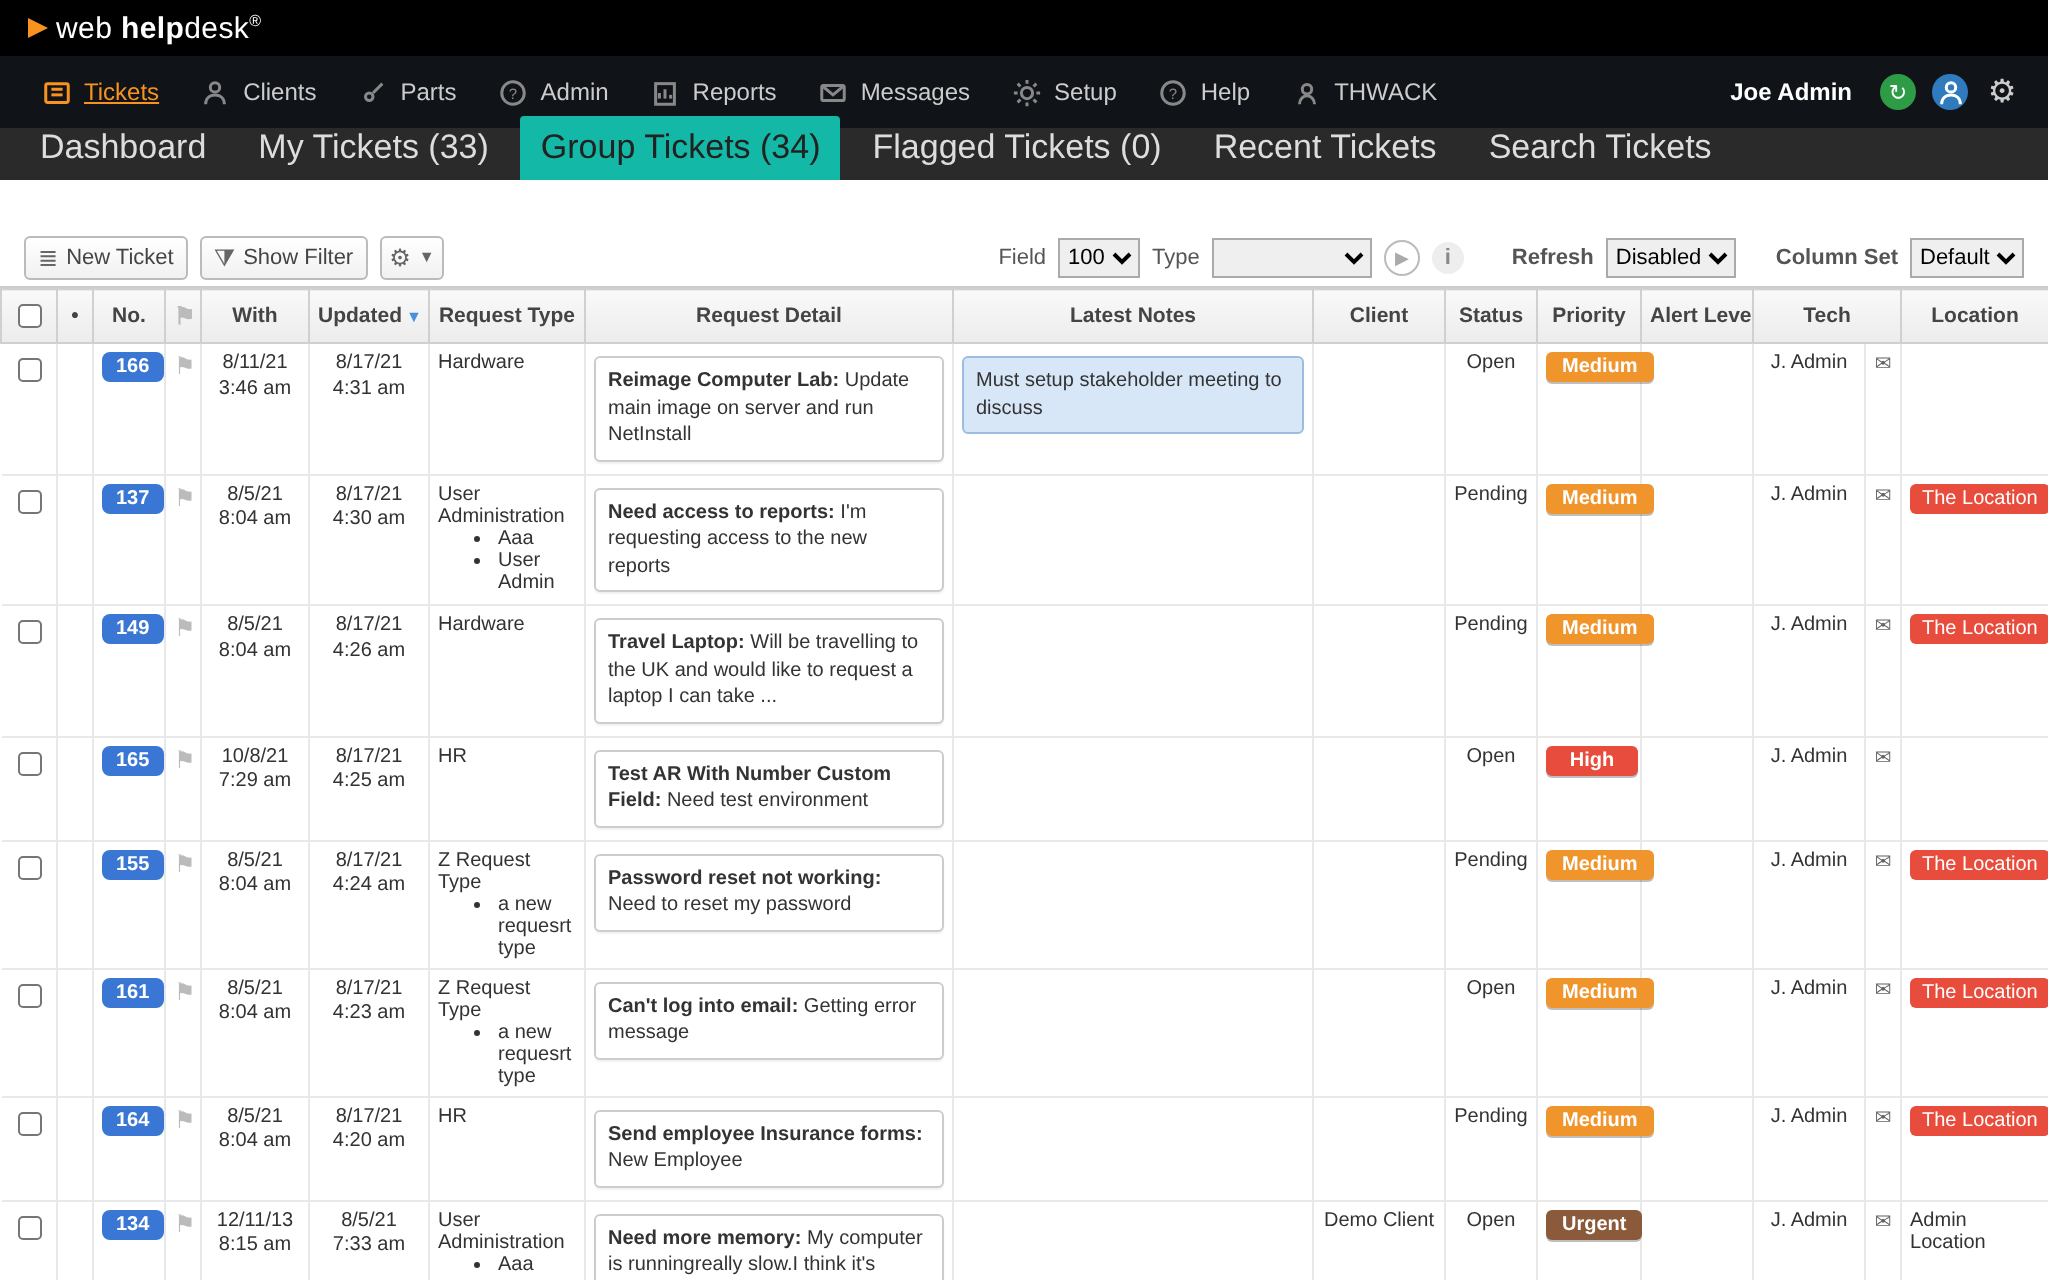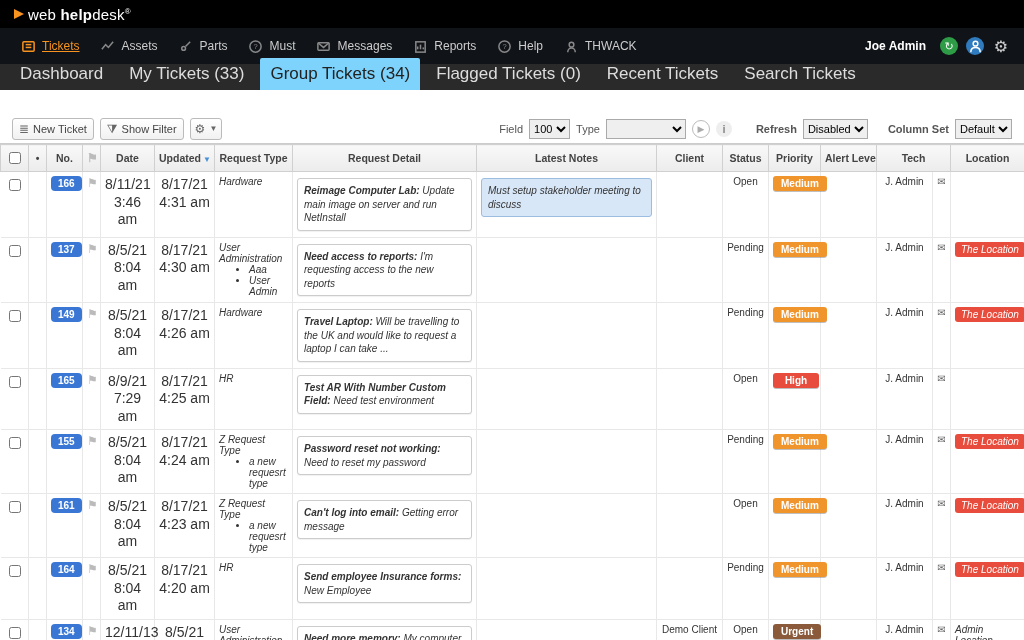--- a/index.html
+++ b/index.html
@@ -33,21 +33,21 @@
   .navbar .user { color: #fff; font-weight: 600; font-size: 12px; margin-right: 10px; }
   .circ { width: 18px; height: 18px; border-radius: 50%; display: inline-flex; align-items: center; justify-content: center; margin: 0 4px; cursor: pointer; }
   .circ.green { background: #2e9c47; color: #fff; }
   .circ.blue  { background: #2f7bbd; color: #fff; }
   .circ.gear  { color: #ccc; font-size: 16px; }
   
   .subtabs { background: #2a2a2a; height: 26px; display: flex; align-items: flex-end; padding: 0 10px; gap: 6px; }
   .subtab {
     color: #ddd; font-size: 17px; padding: 6px 10px; cursor: pointer;
   }
-  .subtab.active { background: #7dd3fc; color: #222; border-radius: 2px 2px 0 0; }
+  .subtab.active { background: #14b8a6; color: #222; border-radius: 2px 2px 0 0; }
   
   .toolbar {
     height: 30px; border-bottom: 1px solid #ccc; display: flex; align-items: center;
     padding: 0 12px; gap: 6px; margin-top: 24px;
   }
   .tbtn {
     border: 1px solid #bbb; background: linear-gradient(#fff,#f1f1f1);
     height: 22px; display: flex; align-items: center; gap: 4px;
     padding: 0 6px; border-radius: 3px; font-size: 11px; color: #444; cursor: pointer;
   }
@@ -106,23 +106,23 @@
   .pri.medium { background:#f0942c; }
   .pri.high   { background:#e74c3c; }
   .pri.urgent { background:#8a5a3b; }
   .loc {
     display:inline-block; color:#fff; font-size:10px;
     padding: 2px 6px; border-radius:3px; background:#e74c3c;
     white-space:nowrap; overflow:hidden;
   }
   .tech { white-space:nowrap; }
   .sort-arrow { color:#4a90d9; font-size:8px; margin-left:2px; }
-  td.date, td.updated { font-size:14px; line-height:1.25; }
+  td.date, td.updated { font-size:10px; line-height:1.25; }
   td.date span, td.updated span { display:block; }
-  td.tleft { text-align:left;font-style:italic; }
+  td.tleft { text-align:left; }
   .checkbox { width:12px;height:12px; }
   
   col.c-chk { width:28px; }
   col.c-sp  { width:18px; }
   col.c-no  { width:36px; }
   col.c-fl  { width:18px; }
   col.c-dt  { width:54px; }
   col.c-up  { width:60px; }
   col.c-rt  { width:78px; }
   col.c-rd  { width:184px; }
@@ -155,62 +155,72 @@
           <rect x="2" y="3" width="12" height="10" rx="1"></rect>
           <line x1="5" y1="6" x2="11" y2="6"></line>
           <line x1="5" y1="9" x2="11" y2="9"></line>
         </svg>
       </span>
       <span>Tickets</span>
     </div>
     <div class="nav-item">
       <span class="nav-icon">
         <svg class="svgicon" viewBox="0 0 16 16">
-          <polyline points="2,11 6,6 9,9 14,3"></polyline>
-        </svg>
-      </span>
-      <span>Assets</span>
+          <circle cx="8" cy="5" r="2.5"></circle>
+          <path d="M3 14c0-3 2-5 5-5s5 2 5 5"></path>
+        </svg>
+      </span>
+      <span>Clients</span>
     </div>
     <div class="nav-item">
       <span class="nav-icon">
         <svg class="svgicon" viewBox="0 0 16 16">
           <circle cx="6" cy="10" r="2"></circle>
           <path d="M8 8 L13 3"></path>
         </svg>
       </span>
       <span>Parts</span>
     </div>
     <div class="nav-item">
       <span class="nav-icon">
         <svg class="svgicon" viewBox="0 0 16 16">
           <circle cx="8" cy="8" r="6"></circle>
           <text x="8" y="11" text-anchor="middle" font-size="8" fill="currentColor" stroke="none">?</text>
         </svg>
       </span>
-      <span>Must</span>
-    </div>
-    <div class="nav-item">
-      <span class="nav-icon">
-        <svg class="svgicon" viewBox="0 0 16 16">
-          <rect x="2" y="4" width="12" height="8" rx="1"></rect>
-          <polyline points="2,4 8,9 14,4"></polyline>
-        </svg>
-      </span>
-      <span>Messages</span>
+      <span>Admin</span>
     </div>
     <div class="nav-item">
       <span class="nav-icon">
         <svg class="svgicon" viewBox="0 0 16 16">
           <rect x="3" y="3" width="10" height="11"></rect>
           <line x1="5" y1="11" x2="5" y2="8"></line>
           <line x1="8" y1="11" x2="8" y2="6"></line>
           <line x1="11" y1="11" x2="11" y2="9"></line>
         </svg>
       </span>
       <span>Reports</span>
+    </div>
+    <div class="nav-item">
+      <span class="nav-icon">
+        <svg class="svgicon" viewBox="0 0 16 16">
+          <rect x="2" y="4" width="12" height="8" rx="1"></rect>
+          <polyline points="2,4 8,9 14,4"></polyline>
+        </svg>
+      </span>
+      <span>Messages</span>
+    </div>
+    <div class="nav-item">
+      <span class="nav-icon">
+        <svg class="svgicon" viewBox="0 0 16 16">
+          <circle cx="8" cy="8" r="3"></circle>
+          <path d="M8 1v2M8 13v2M1 8h2M13 8h2M3 3l1.5 1.5M11.5 11.5L13 13M13 3l-1.5 1.5M4.5 11.5L3 13"></path>
+        </svg>
+      </span>
+      <span>Setup</span>
     </div>
     <div class="nav-item">
       <span class="nav-icon">
         <svg class="svgicon" viewBox="0 0 16 16">
           <circle cx="8" cy="8" r="6"></circle>
           <text x="8" y="11" text-anchor="middle" font-size="8" fill="currentColor" stroke="none">?</text>
         </svg>
       </span>
       <span>Help</span>
     </div>
@@ -303,21 +313,21 @@
         <col class="c-te">
         <col class="c-ml">
         <col class="c-lo">
   </colgroup>
   <thead>
     <tr>
       <th><input type="checkbox" class="checkbox" style=""></th>
       <th><span>•</span></th>
       <th><span>No.</span></th>
       <th><span class="flag">⚑</span></th>
-      <th><span>Date</span></th>
+      <th><span>With</span></th>
       <th><span>Updated</span><span class="sort-arrow">▼</span></th>
       <th><span>Request Type</span></th>
       <th><span>Request Detail</span></th>
       <th><span>Latest Notes</span></th>
       <th><span>Client</span></th>
       <th><span>Status</span></th>
       <th><span>Priority</span></th>
       <th><span>Alert Level</span></th>
       <th colspan="2"><span>Tech</span></th>
       <th><span>Location</span></th>
@@ -406,21 +416,21 @@
           <td class="tech">J. Admin</td>
           <td><span class="mail">✉</span></td>
           <td class="tleft"><span class="loc">The Location</span></td>
         </tr>
         <tr>
           <td><input type="checkbox" class="checkbox" style=""></td>
           <td></td>
           <td><span class="no-badge">165</span></td>
           <td><span class="flag">⚑</span></td>
           <td class="date">
-            <span>8/9/21</span>
+            <span>10/8/21</span>
             <span>7:29 am</span>
           </td>
           <td class="updated">
             <span>8/17/21</span>
             <span>4:25 am</span>
           </td>
           <td class="req-type tleft">HR</td>
           <td class="tleft">
             <div class="detail-box"><b>Test AR With Number Custom Field:</b> Need test environment</div>
           </td>

